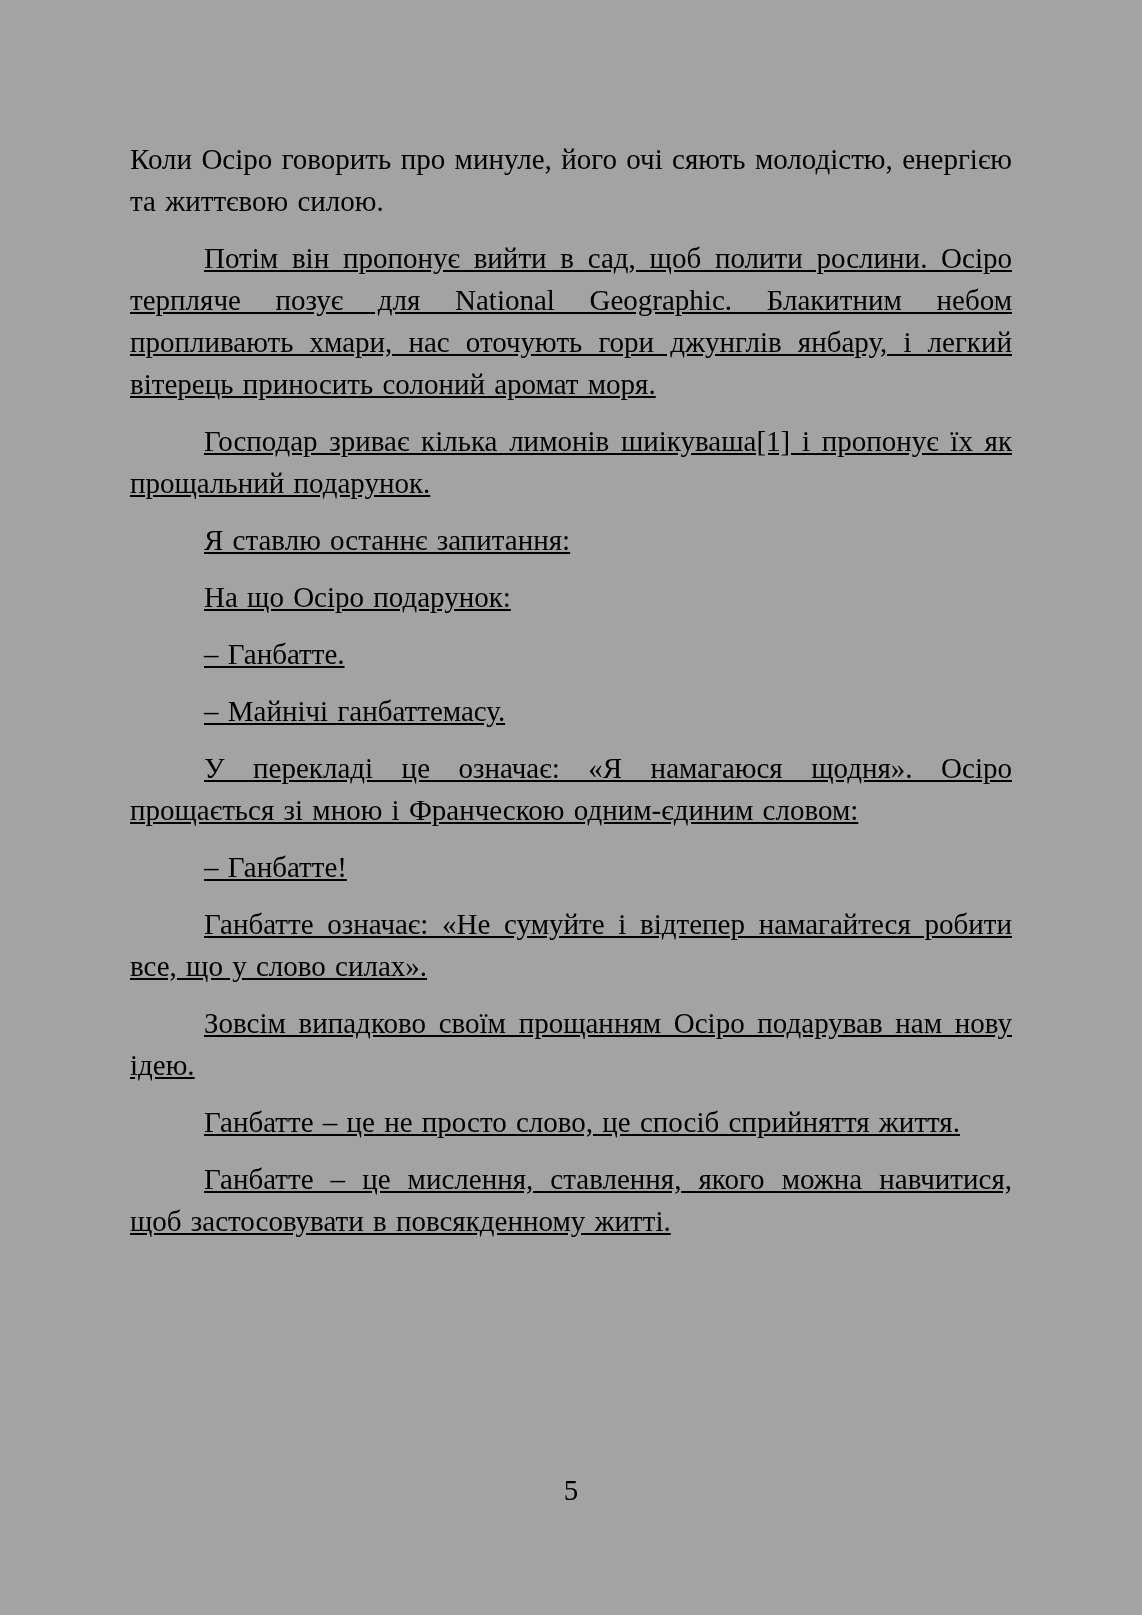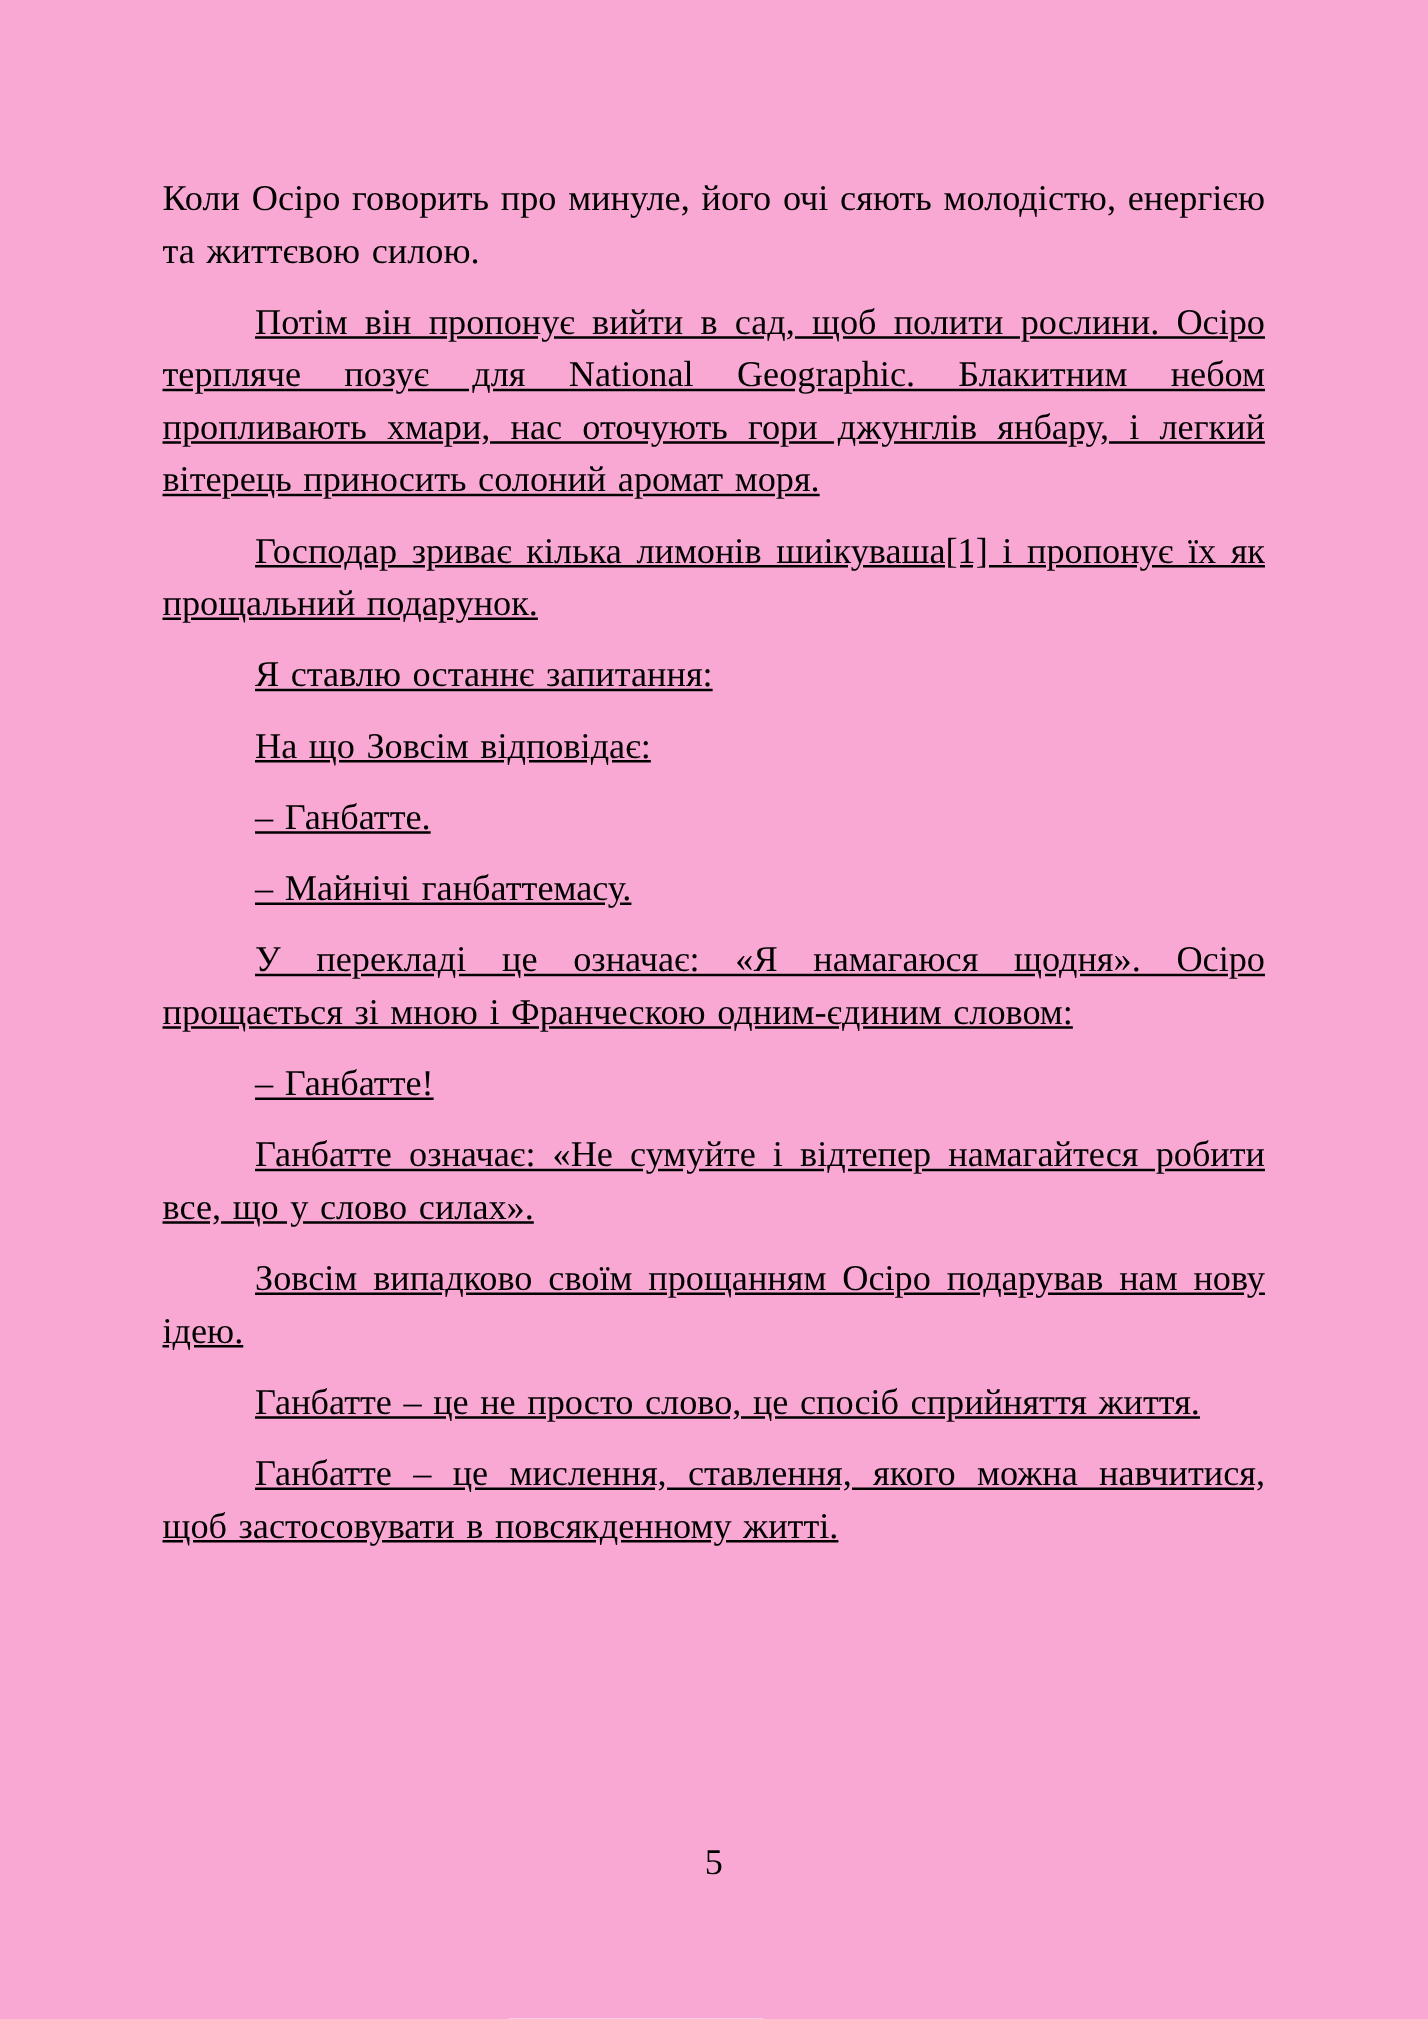--- a/index.html
+++ b/index.html
@@ -13,21 +13,21 @@
     position: relative;
     font-family: "Liberation Serif", "DejaVu Serif", serif;
     color: #000000;
   }
   .page {
     position: absolute;
     left: 0;
     top: 0;
     width: 1142px;
     height: 1615px;
-    background: #f9a8d4;
+    background: #a3a3a3;
   }
   .text-block {
     position: absolute;
     left: 130px;
     top: 138px;
     width: 882px;
     font-size: 29px;
     line-height: 42px;
     text-align: justify;
     word-spacing: 2px;
@@ -52,21 +52,21 @@
 </style>
 </head>
 <body>
 
 <div class="page">
   <div class="text-block">
     <p>Коли Осіро говорить про минуле, його очі сяють молодістю, енергією та життєвою силою.</p>
     <p class="indent">Потім він пропонує вийти в сад, щоб полити рослини. Осіро терпляче позує для National Geographic. Блакитним небом пропливають хмари, нас оточують гори джунглів янбару, і легкий вітерець приносить солоний аромат моря.</p>
     <p class="indent">Господар зриває кілька лимонів шиікуваша[1] і пропонує їх як прощальний подарунок.</p>
     <p class="indent">Я ставлю останнє запитання:</p>
-    <p class="indent">На що Зовсім відповідає:</p>
+    <p class="indent">На що Осіро подарунок:</p>
     <p class="indent">– Ганбатте.</p>
     <p class="indent">– Майнічі ганбаттемасу.</p>
     <p class="indent">У перекладі це означає: «Я намагаюся щодня». Осіро прощається зі мною і Франческою одним-єдиним словом:</p>
     <p class="indent">– Ганбатте!</p>
     <p class="indent">Ганбатте означає: «Не сумуйте і відтепер намагайтеся робити все, що у слово силах».</p>
     <p class="indent">Зовсім випадково своїм прощанням Осіро подарував нам нову ідею.</p>
     <p class="indent">Ганбатте – це не просто слово, це спосіб сприйняття життя.</p>
     <p class="indent">Ганбатте – це мислення, ставлення, якого можна навчитися, щоб застосовувати в повсякденному житті.</p>
   </div>
   <div class="page-number">5</div>

